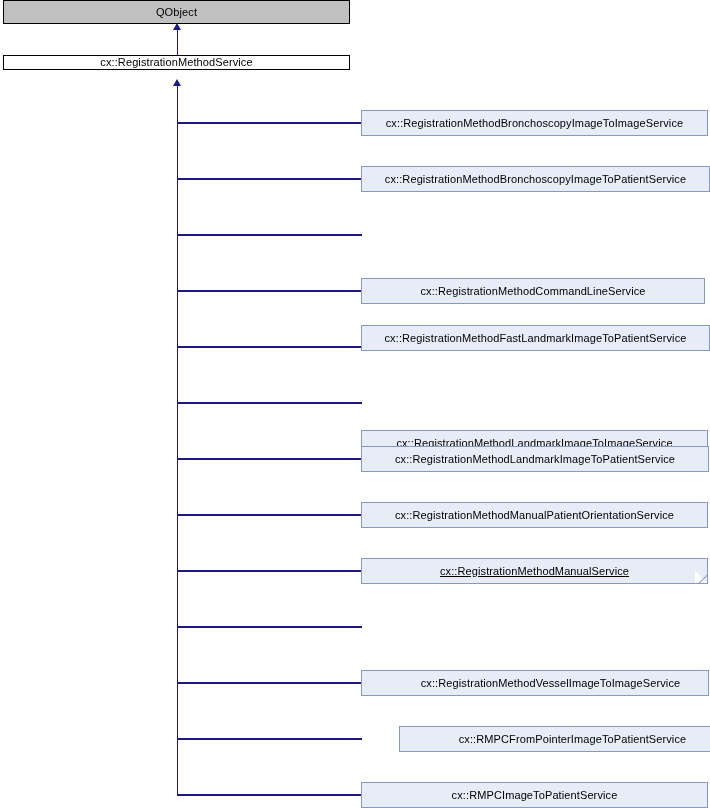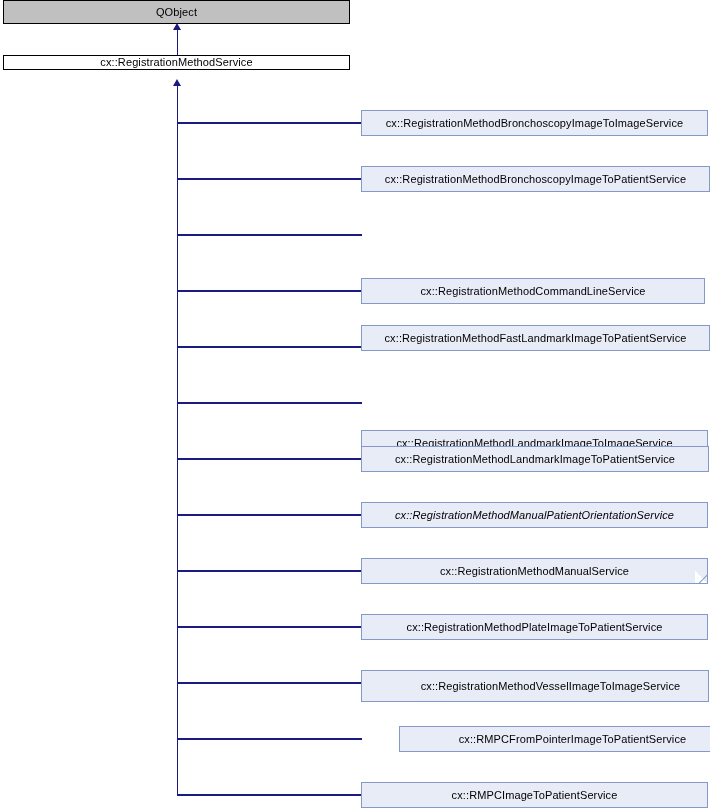--- a/index.html
+++ b/index.html
@@ -138,38 +138,35 @@
   <div class="node leaf-node" style="left:361px; top:390px; width:347px; height:26px;margin-top:40px;">
     <span class="node-label">cx::RegistrationMethodLandmarkImageToImageService</span>
   </div>
 
   <div class="edge h" style="left:176.5px; top:458px; width:185px;"></div>
   <div class="node leaf-node" style="left:361px; top:446px; width:348px; height:26px;">
     <span class="node-label">cx::RegistrationMethodLandmarkImageToPatientService</span>
   </div>
 
   <div class="edge h" style="left:176.5px; top:514px; width:185px;"></div>
-  <div class="node leaf-node" style="left:361px; top:502px; width:347px; height:26px;font-style:italic;">
+  <div class="node leaf-node" style="left:361px; top:502px; width:347px; height:26px;">
     <span class="node-label">cx::RegistrationMethodManualPatientOrientationService</span>
   </div>
 
   <div class="edge h" style="left:176.5px; top:570px; width:185px;"></div>
-  <div class="node leaf-node folded" style="left:361px; top:558px; width:347px; height:26px;">
+  <div class="node leaf-node folded" style="left:361px; top:558px; width:347px; height:26px;text-decoration:underline;">
     <span class="node-label">cx::RegistrationMethodManualService</span>
     <span class="fold-edge"></span>
     <span class="fold-line"></span>
   </div>
 
   <div class="edge h" style="left:176.5px; top:626px; width:185px;"></div>
-  <div class="node leaf-node" style="left:361px; top:614px; width:347px; height:26px;">
-    <span class="node-label">cx::RegistrationMethodPlateImageToPatientService</span>
-  </div>
 
   <div class="edge h" style="left:176.5px; top:682px; width:185px;"></div>
-  <div class="node leaf-node" style="left:361px; top:670px; width:348px; height:32px;padding-left:31px;">
+  <div class="node leaf-node" style="left:361px; top:670px; width:348px; height:26px;padding-left:31px;">
     <span class="node-label">cx::RegistrationMethodVesselImageToImageService</span>
   </div>
 
   <div class="edge h" style="left:176.5px; top:738px; width:185px;"></div>
   <div class="node leaf-node" style="left:361px; top:726px; width:347px; height:26px;margin-left:38px;">
     <span class="node-label">cx::RMPCFromPointerImageToPatientService</span>
   </div>
 
   <div class="edge h" style="left:176.5px; top:794px; width:185px;"></div>
   <div class="node leaf-node" style="left:361px; top:782px; width:347px; height:26px;">

